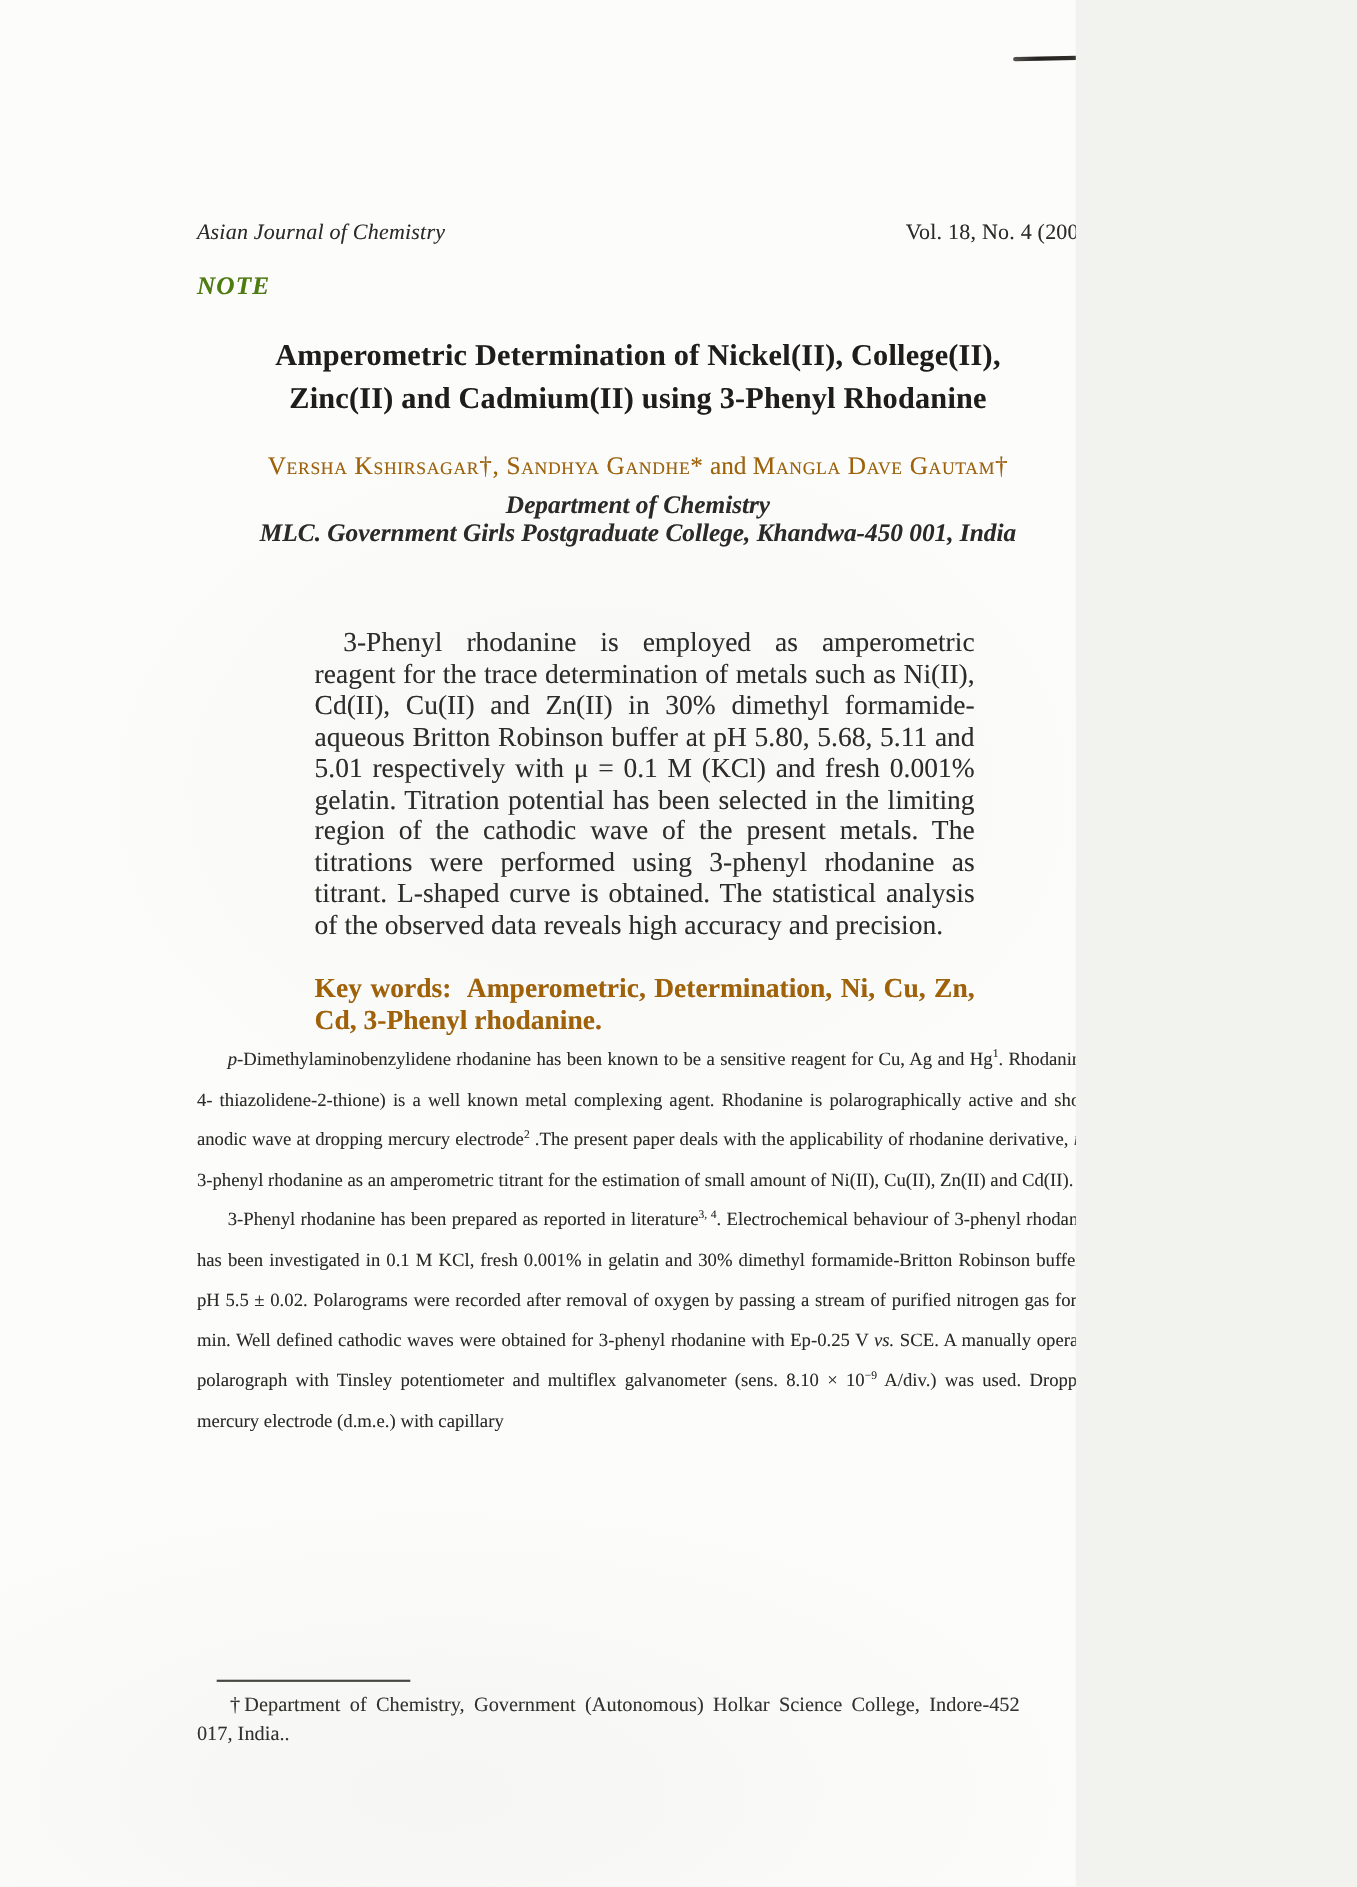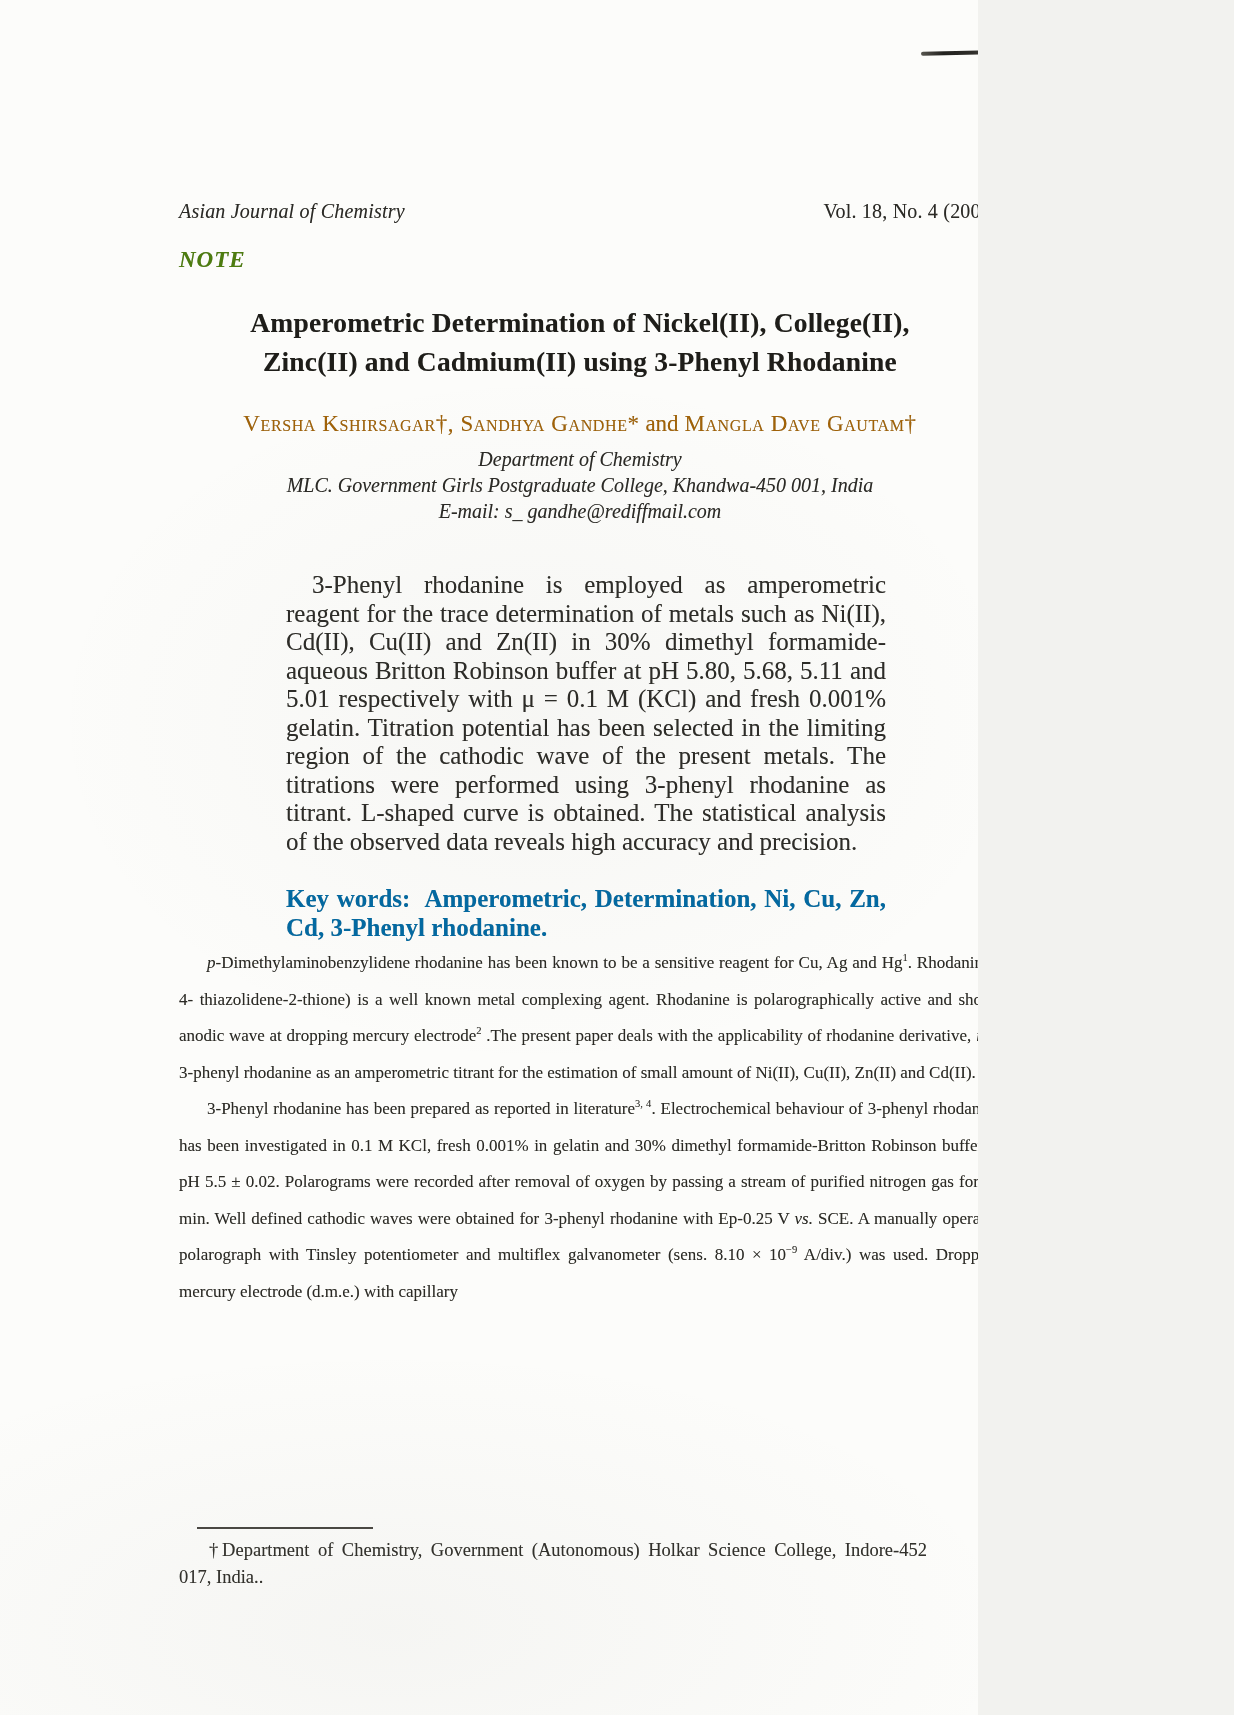--- a/index.html
+++ b/index.html
@@ -76,42 +76,43 @@
   }
   .authors-line {
     font-size: 23px;
     margin-bottom: 9px;
     color: #a16207;
     white-space: nowrap;
   }
   .smallcaps { font-variant: small-caps; letter-spacing: 0.6px; }
   .affil {
     font-style: italic;
-    font-size: 20px;
+    font-size: 23px;
     line-height: 26px;
     margin: 0;
+    font-weight: bold;
   }
   .abstract-block {
     position: absolute;
     left: 286px;
     top: 571px;
     width: 600px;
     font-size: 25px;
     line-height: 28.5px;
     text-align: justify;
     color: #2d2c28;
   }
   .abstract-text {
     margin: 0;
     text-indent: 26px;
   }
   .keywords {
     margin: 29px 0 0 0;
     font-weight: bold;
-    color: #0369a1;
+    color: #a16207;
   }
   .kw-label { margin-right: 14px; }
   .body-block {
     position: absolute;
     left: 179px;
     top: 945px;
     width: 822px;
     font-size: 17px;
     line-height: 36.5px;
     text-align: justify;
@@ -166,21 +167,20 @@
   <div class="center-col">
     <h1 class="article-title">
       <span>Amperometric Determination of Nickel(II), College(II),</span><br>
       <span>Zinc(II) and Cadmium(II) using 3-Phenyl Rhodanine</span>
     </h1>
     <div class="authors-line">
       <span class="smallcaps">Versha Kshirsagar†, Sandhya Gandhe*</span><span> and </span><span class="smallcaps">Mangla Dave Gautam†</span>
     </div>
     <p class="affil">Department of Chemistry</p>
     <p class="affil">MLC. Government Girls Postgraduate College, Khandwa-450 001, India</p>
-    <p class="affil">E-mail: s_ gandhe@rediffmail.com</p>
   </div>
 
   <div class="abstract-block">
     <p class="abstract-text">3-Phenyl rhodanine is employed as amperometric reagent for the trace determination of metals such as Ni(II), Cd(II), Cu(II) and Zn(II) in 30% dimethyl formamide-aqueous Britton Robinson buffer at pH 5.80, 5.68, 5.11 and 5.01 respectively with μ = 0.1 M (KCl) and fresh 0.001% gelatin. Titration potential has been selected in the limiting region of the cathodic wave of the present metals. The titrations were performed using 3-phenyl rhodanine as titrant. L-shaped curve is obtained. The statistical analysis of the observed data reveals high accuracy and precision.</p>
     <p class="keywords">
       <span class="kw-label">Key words:</span><span>Amperometric, Determination, Ni, Cu, Zn, Cd, 3-Phenyl rhodanine.</span>
     </p>
   </div>
 
   <div class="body-block">

